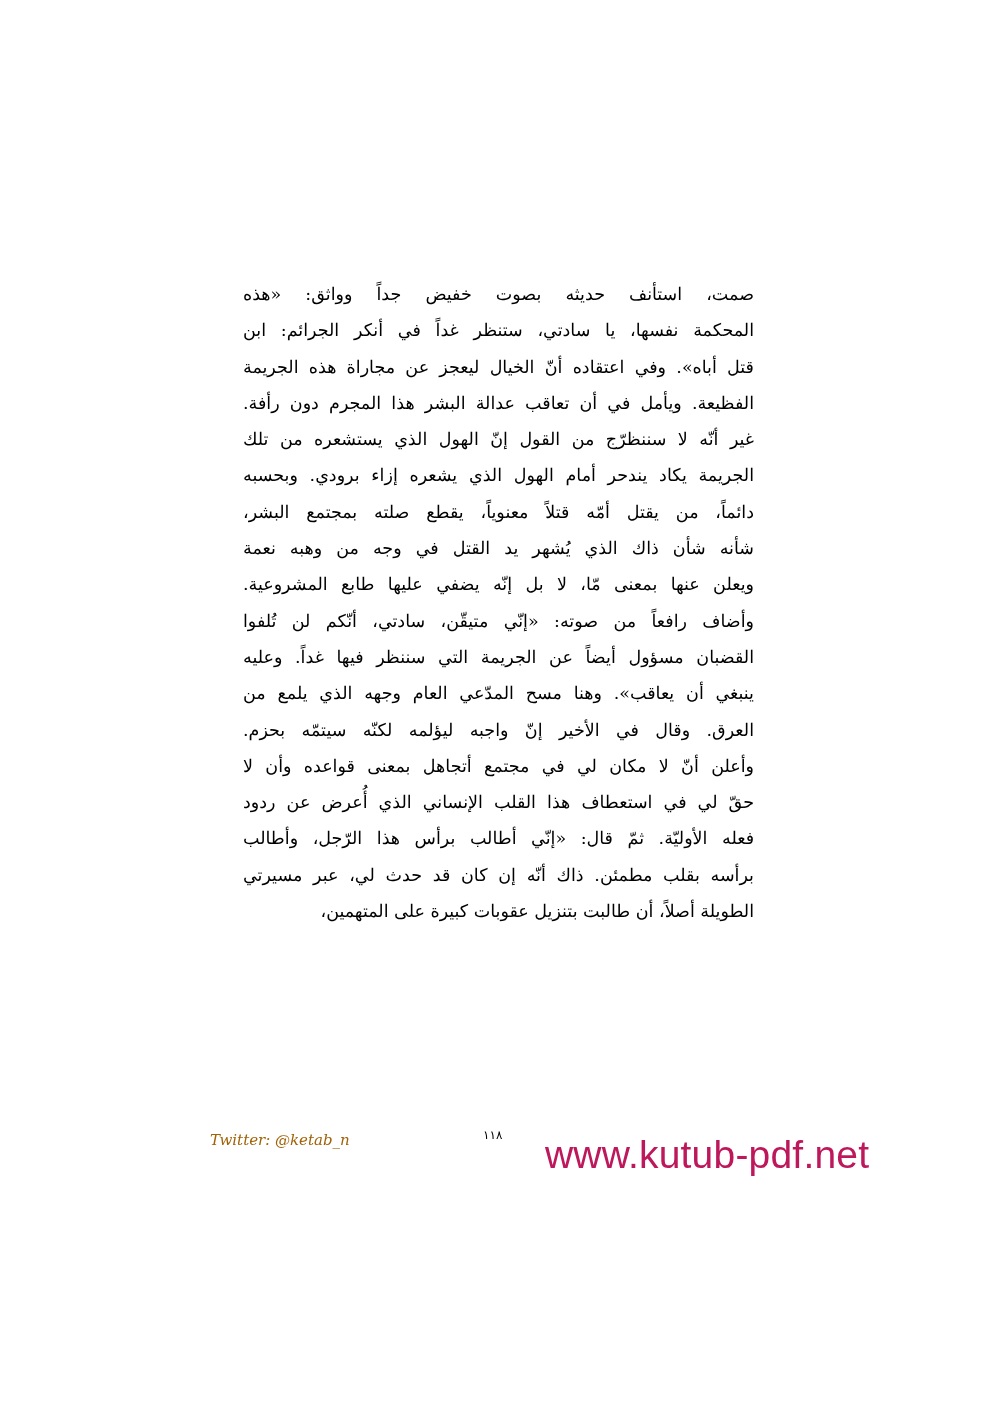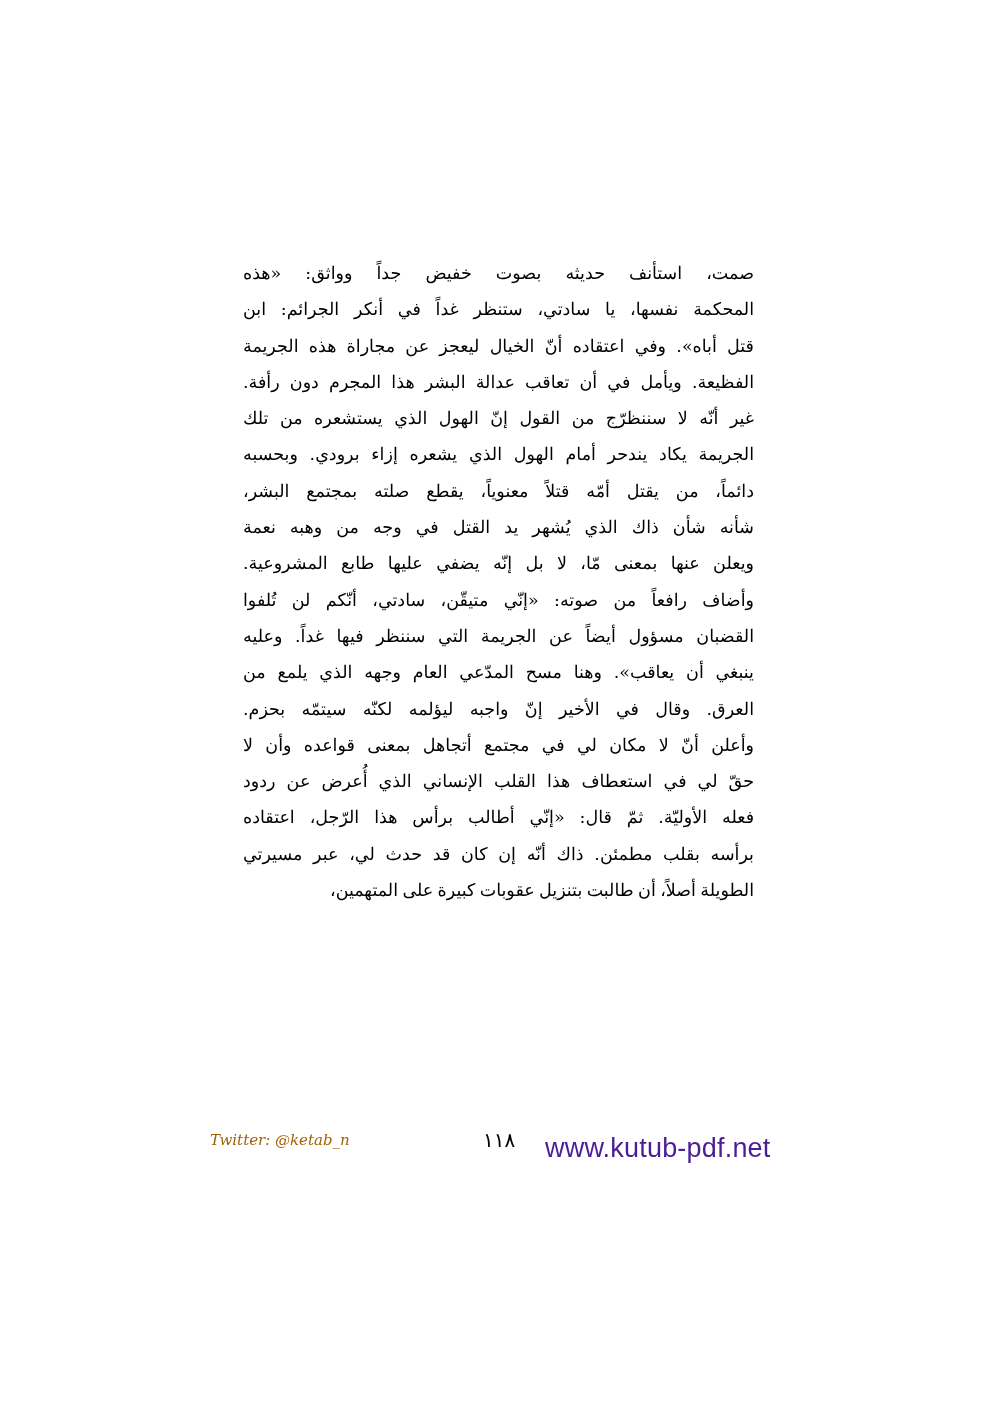--- a/index.html
+++ b/index.html
@@ -18,67 +18,66 @@
       position: absolute;
       left: 0;
       top: 0;
       width: 992px;
       height: 1403px;
       background: #ffffff;
     }
     .body-text {
       position: absolute;
       left: 243px;
-      top: 255px;
+      top: 276px;
       width: 511px;
       direction: rtl;
       color: #000000;
       font-family: "DejaVu Serif", serif;
       font-size: 17.5px;
     }
     .line {
       display: block;
       height: 36.3px;
       line-height: 36.3px;
       white-space: nowrap;
       text-align: justify;
       text-align-last: justify;
       overflow: visible;
     }
     .line.last {
       text-align-last: right;
-      font-family: Liberation Serif, serif;
     }
     .footer-twitter {
       position: absolute;
       left: 210px;
       top: 1131px;
       font-family: "DejaVu Serif", serif;
       font-style: italic;
       font-size: 15px;
       color: #a16207;
       white-space: nowrap;
     }
     .footer-page-number {
       position: absolute;
       left: 483px;
       top: 1128px;
       font-family: "DejaVu Serif", serif;
-      font-size: 20px;
+      font-size: 12px;
       color: #000000;
       direction: rtl;
       white-space: nowrap;
     }
     .footer-watermark {
       position: absolute;
       left: 545px;
       top: 1133px;
       font-family: "Liberation Sans", sans-serif;
-      font-size: 27px;
-      color: #4c1d95;
+      font-size: 39px;
+      color: #be185d;
       white-space: nowrap;
       letter-spacing: 0.2px;
     }
   </style>
 </head>
 <body>
 
 <div class="page">
   <div class="body-text">
     <span class="line">صمت، استأنف حديثه بصوت خفيض جداً وواثق: «هذه</span>
@@ -89,21 +88,21 @@
     <span class="line">الجريمة يكاد يندحر أمام الهول الذي يشعره إزاء برودي. وبحسبه</span>
     <span class="line">دائماً، من يقتل أمّه قتلاً معنوياً، يقطع صلته بمجتمع البشر،</span>
     <span class="line">شأنه شأن ذاك الذي يُشهر يد القتل في وجه من وهبه نعمة</span>
     <span class="line">ويعلن عنها بمعنى مّا، لا بل إنّه يضفي عليها طابع المشروعية.</span>
     <span class="line">وأضاف رافعاً من صوته: «إنّي متيقّن، سادتي، أنّكم لن تُلفوا</span>
     <span class="line">القضبان مسؤول أيضاً عن الجريمة التي سننظر فيها غداً. وعليه</span>
     <span class="line">ينبغي أن يعاقب». وهنا مسح المدّعي العام وجهه الذي يلمع من</span>
     <span class="line">العرق. وقال في الأخير إنّ واجبه ليؤلمه لكنّه سيتمّه بحزم.</span>
     <span class="line">وأعلن أنّ لا مكان لي في مجتمع أتجاهل بمعنى قواعده وأن لا</span>
     <span class="line">حقّ لي في استعطاف هذا القلب الإنساني الذي أُعرض عن ردود</span>
-    <span class="line">فعله الأوليّة. ثمّ قال: «إنّي أطالب برأس هذا الرّجل، اعتقاده</span>
+    <span class="line">فعله الأوليّة. ثمّ قال: «إنّي أطالب برأس هذا الرّجل، وأطالب</span>
     <span class="line">برأسه بقلب مطمئن. ذاك أنّه إن كان قد حدث لي، عبر مسيرتي</span>
     <span class="line last">الطويلة أصلاً، أن طالبت بتنزيل عقوبات كبيرة على المتهمين،</span>
   </div>
 
   <div class="footer-twitter">Twitter: @ketab_n</div>
   <div class="footer-page-number">١١٨</div>
   <div class="footer-watermark">www.kutub-pdf.net</div>
 </div>
 
 </body></html>

